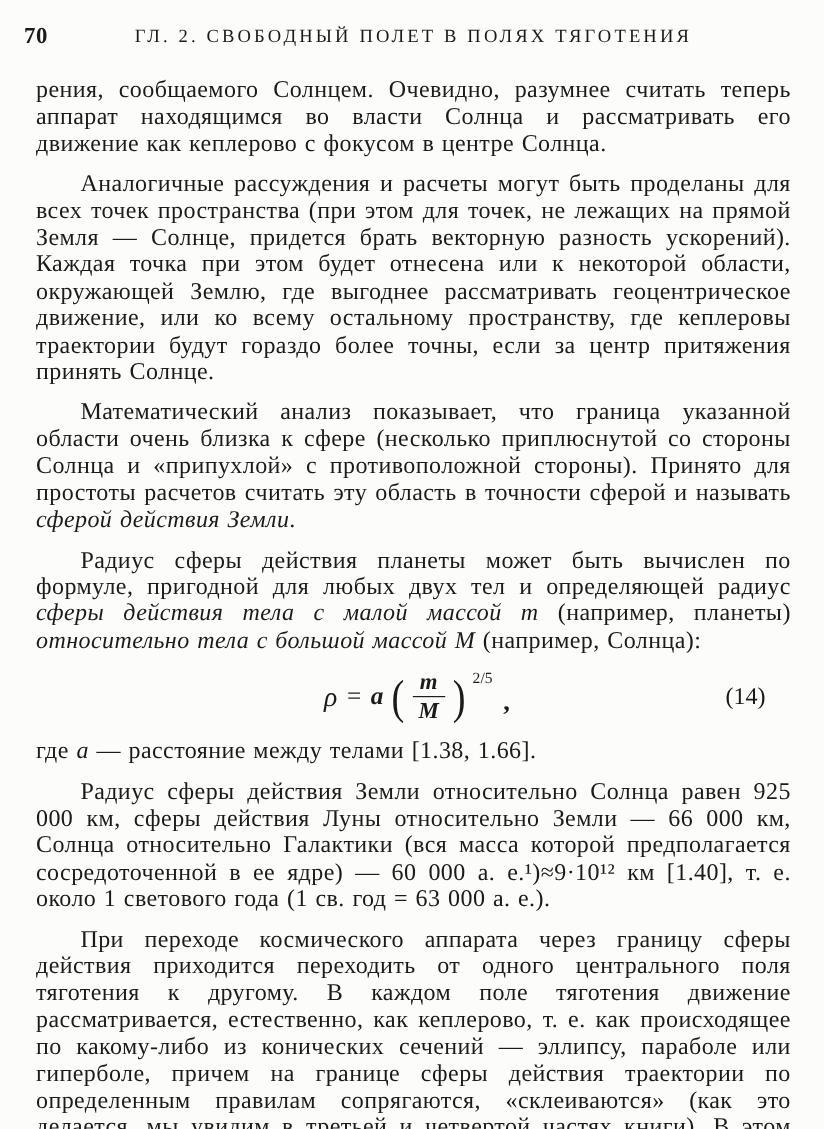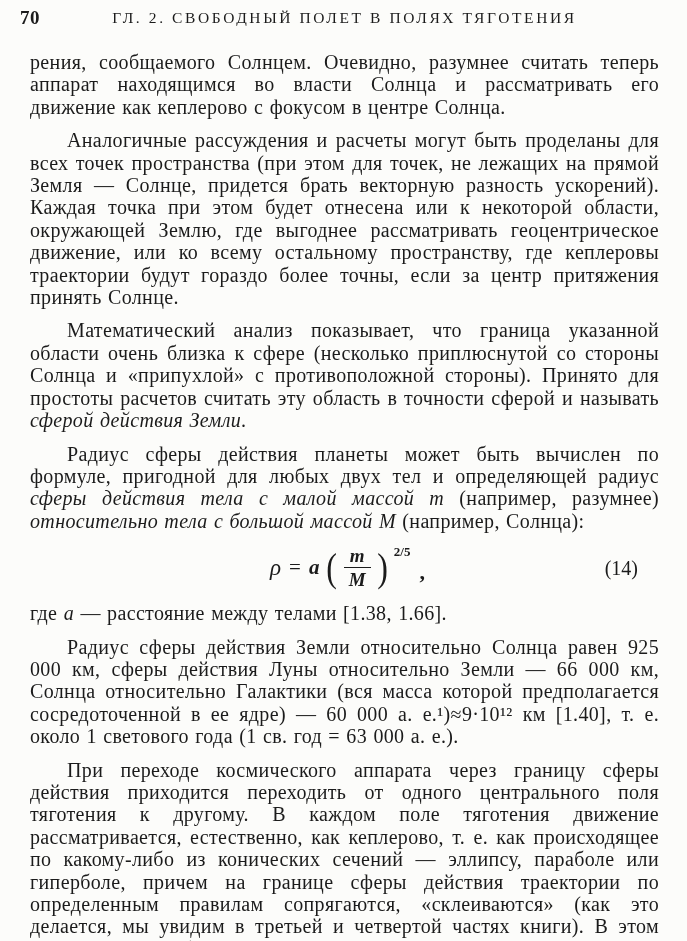--- a/index.html
+++ b/index.html
@@ -8,21 +8,21 @@
     background: #ffffff;
   }
   .page {
     position: relative;
     width: 687px;
     height: 941px;
     box-sizing: border-box;
     background: #fcfcfa;
     color: #1b1b1b;
     font-family: "Liberation Serif", "DejaVu Serif", serif;
-    padding: 7px 17px 0 19px;
+    padding: 20px 17px 0 19px;
     overflow: hidden;
   }
   .running-head {
     position: relative;
     height: 24px;
     margin-bottom: 20px;
   }
   .page-number {
     position: absolute;
     left: 1px;
@@ -98,21 +98,21 @@
     padding: 0 6px 2px;
     line-height: 1;
   }
   .frac .den {
     display: block;
     padding-top: 2px;
     line-height: 1;
   }
   .exp {
     font-size: 13px;
-    font-weight: bold;
+    font-weight: normal;
     position: relative;
     top: -16px;
     left: 1px;
   }
   .comma {
     font-size: 22px;
     font-weight: bold;
     position: relative;
     top: 4px;
     left: 6px;
@@ -134,21 +134,21 @@
     <span class="page-number">70</span>
     <span class="running-title">ГЛ. 2. СВОБОДНЫЙ ПОЛЕТ В ПОЛЯХ ТЯГОТЕНИЯ</span>
   </div>
 
   <main>
 
     <div id="paras-before">
         <p class="para"><span>рения, сообщаемого Солнцем. Очевидно, разумнее считать теперь аппарат находящимся во власти Солнца и рассматривать его движение как кеплерово с фокусом в центре Солнца.</span></p>
         <p class="para indent"><span>Аналогичные рассуждения и расчеты могут быть проделаны для всех точек пространства (при этом для точек, не лежащих на прямой Земля — Солнце, придется брать векторную разность ускорений). Каждая точка при этом будет отнесена или к некоторой области, окружающей Землю, где выгоднее рассматривать геоцентрическое движение, или ко всему остальному пространству, где кеплеровы траектории будут гораздо более точны, если за центр притяжения принять Солнце.</span></p>
         <p class="para indent"><span>Математический анализ показывает, что граница указанной области очень близка к сфере (несколько приплюснутой со стороны Солнца и «припухлой» с противоположной стороны). Принято для простоты расчетов считать эту область в точности сферой и называть </span><span class="it">сферой действия Земли</span><span>.</span></p>
-        <p class="para indent"><span>Радиус сферы действия планеты может быть вычислен по формуле, пригодной для любых двух тел и определяющей радиус </span><span class="it">сферы действия тела с малой массой m</span><span> (например, разумнее) </span><span class="it">относительно тела с большой массой М</span><span> (например, Солнца):</span></p>
+        <p class="para indent"><span>Радиус сферы действия планеты может быть вычислен по формуле, пригодной для любых двух тел и определяющей радиус </span><span class="it">сферы действия тела с малой массой m</span><span> (например, планеты) </span><span class="it">относительно тела с большой массой М</span><span> (например, Солнца):</span></p>
       </div>
 
     <div class="formula-row">
       <span class="formula">
         <span class="rho">ρ</span>
         <span class="eq">=</span>
         <span class="coef">a</span>
         <span class="paren">(</span>
         <span class="frac">
           <span class="num">m</span>

